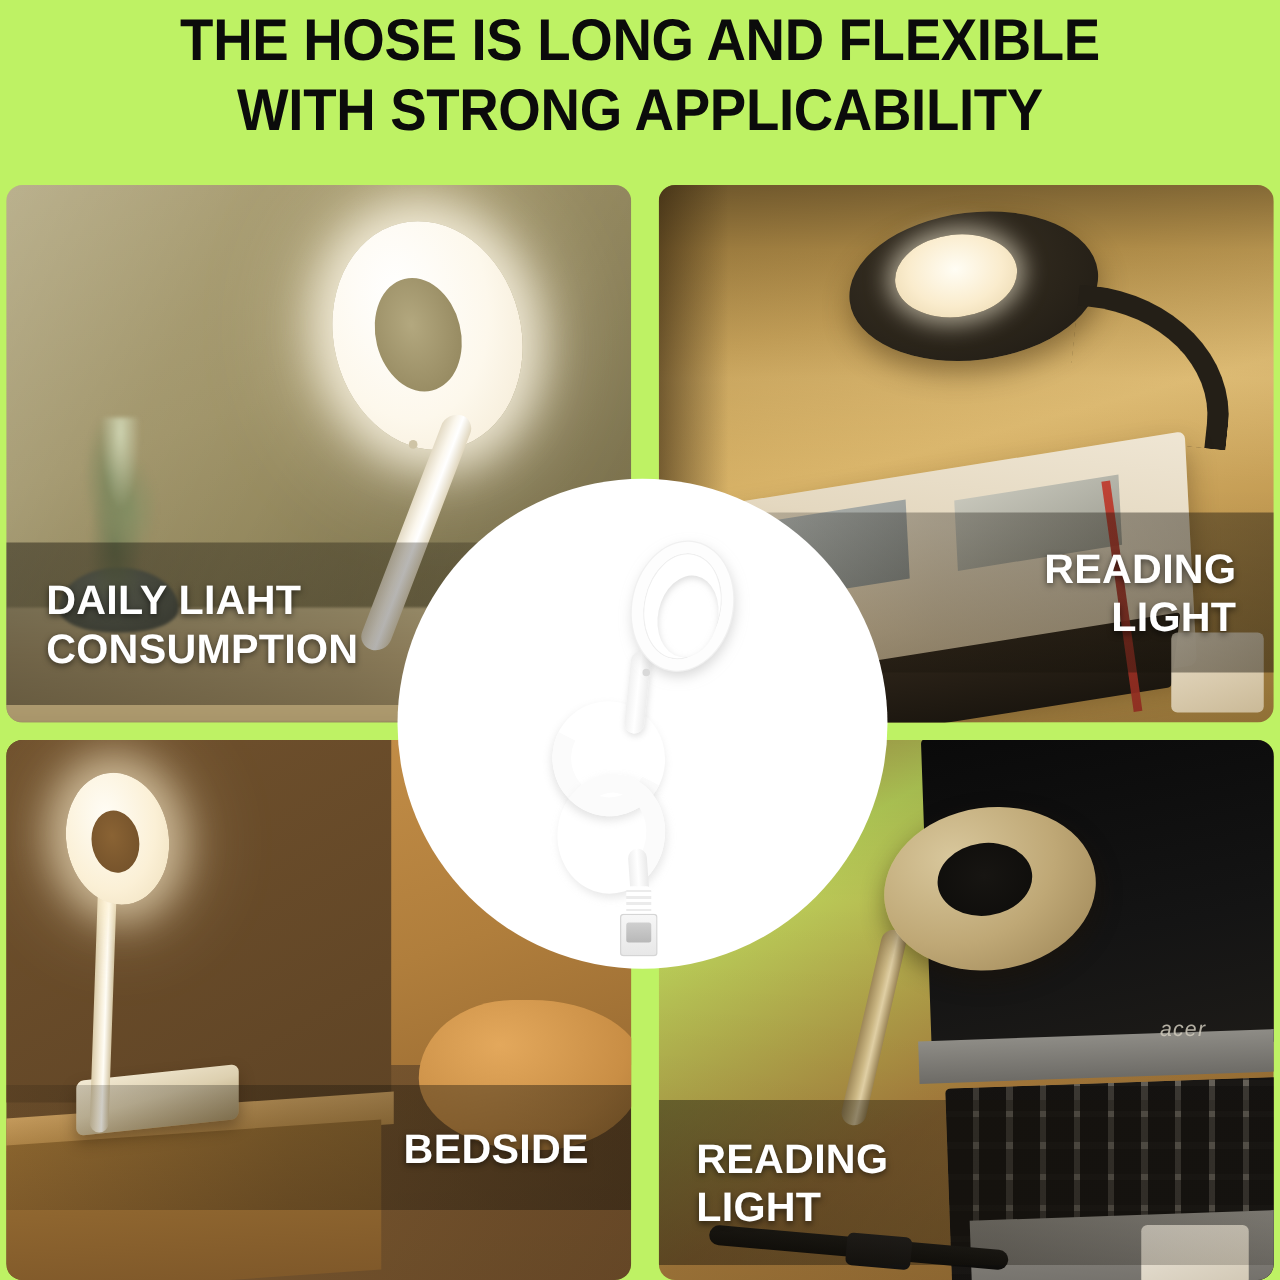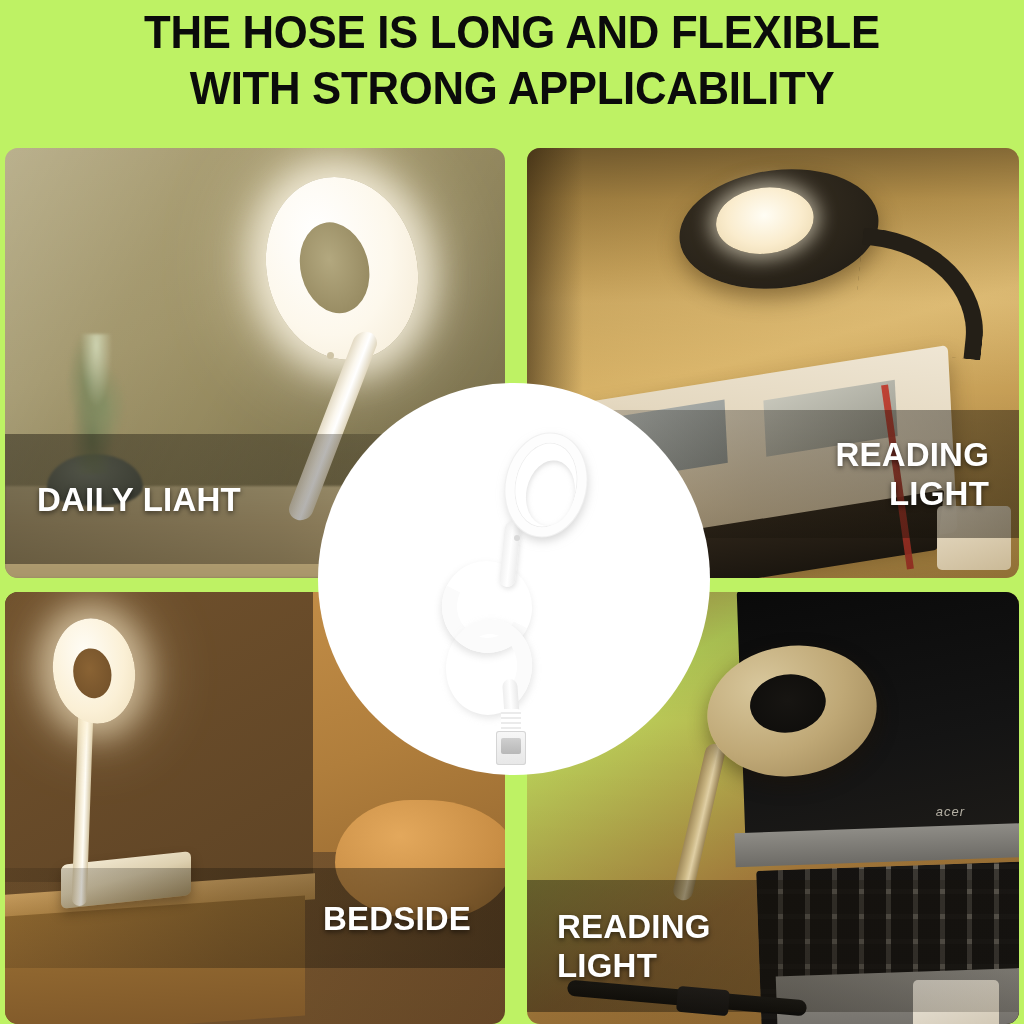--- a/index.html
+++ b/index.html
@@ -257,22 +257,22 @@
     background: linear-gradient(170deg, #0a0a0a 0%, #141414 62%, #1d1b18 100%);
     border-radius: 4px;
     transform: rotate(-2deg);
   }
   .br-bezel {
     position: absolute; left: 208px; top: 236px; right: -14px; height: 34px;
     background: linear-gradient(180deg, #8e8c86 0%, #6d6b66 100%);
     transform: rotate(-2deg);
   }
   .br-brand {
-    position: absolute; right: 54px; top: 212px;
-    color: #cfcabc; font-size: 13px; letter-spacing: 1px;
+    position: absolute; right: 54px; top: 222px;
+    color: #cfcabc; font-size: 17px; letter-spacing: 1px;
     font-family: "Liberation Sans", sans-serif; font-style: italic;
     opacity: .85;
   }
   .br-keyboard {
     position: absolute; left: 232px; top: 274px; right: -20px; bottom: -10px;
     background:
       repeating-linear-gradient(92deg, rgba(20,18,16,0.92) 0 22px, rgba(120,114,104,0.35) 22px 27px),
       repeating-linear-gradient(2deg, rgba(20,18,16,0.9) 0 20px, rgba(120,114,104,0.3) 20px 25px),
       linear-gradient(180deg, #4a4742 0%, #2b2926 100%);
     transform: rotate(-2deg);
@@ -453,20 +453,21 @@
         <div class="tl-plant"></div>
         <div class="tl-lamp">
           <div class="tl-ring"></div>
           <div class="tl-neck"></div>
           <div class="tl-dot"></div>
         </div>
       </div>
       <div class="caption-band cap-tl">
         <div class="caption-text">
           <div>DAILY LIAHT</div>
+          <div>CONSUMPTION</div>
         </div>
       </div>
     </div>
 
     <div class="panel panel-tr">
       <div class="photo bg-amber">
         <div class="tr-wallshadow"></div>
         <div class="tr-head"></div>
         <div class="tr-neck"></div>
         <div class="tr-book"></div>

